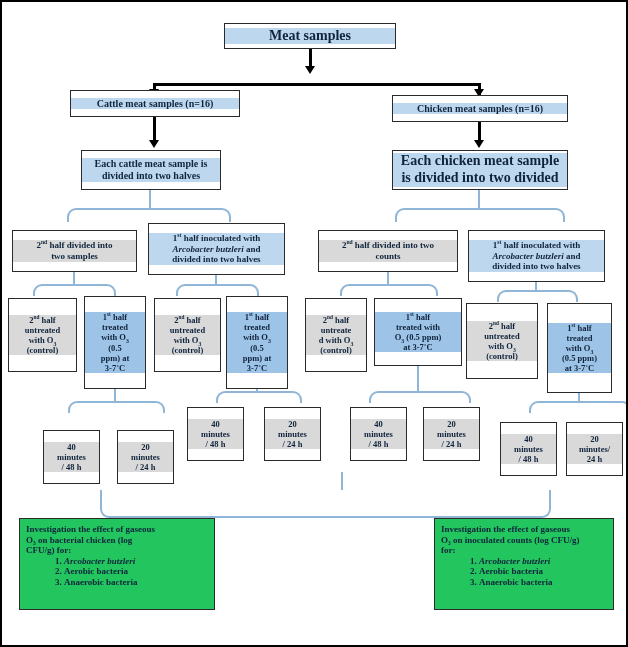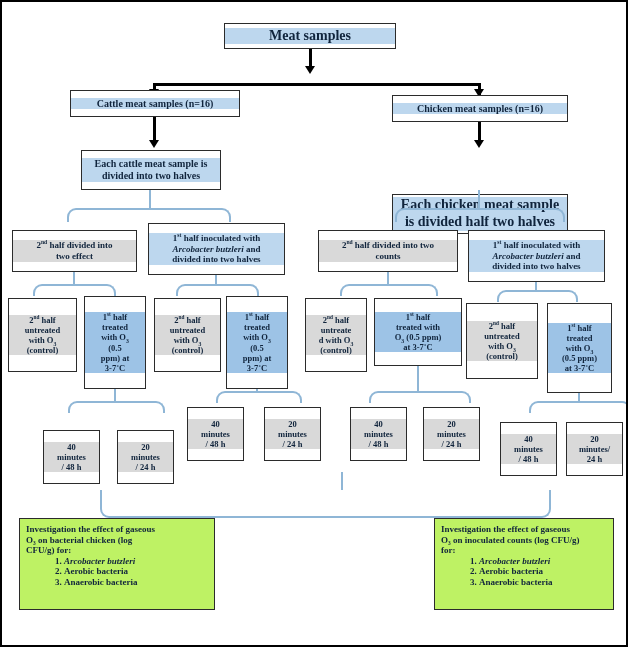--- a/index.html
+++ b/index.html
@@ -11,21 +11,21 @@
   .node{position:absolute;box-sizing:border-box;background:#ffffff;
         border:1.5px solid #2b2b2b;display:flex;align-items:center;
         justify-content:center;}
   .node .fill{display:block;width:100%;text-align:center;
         font-weight:bold;color:#10243c;line-height:1.18;}
 
   .blue  .fill{background:#bdd7ee;}
   .blue2 .fill{background:#9dc3e6;}
   .grey  .fill{background:#d9d9d9;}
 
-  .node.yellow{background:#bef264;border:1.5px solid #2b2b2b;
+  .node.yellow{background:#22c55e;border:1.5px solid #2b2b2b;
         align-items:flex-start;justify-content:flex-start;}
   .node.yellow .fill{background:transparent;text-align:left;}
 
   
   .f11{font-size:14px;}
   .f10{font-size:10px;}
   .f9 {font-size:9px;}
   .f85{font-size:8.5px;}
 
   sup{font-size:.62em;vertical-align:super;line-height:0;}
@@ -77,37 +77,37 @@
   <div class="arrow" style="left:147px;top:138px;"></div>
   <div class="ln" style="left:476px;top:120px;width:2.5px;height:21px;"></div>
   <div class="arrow" style="left:472px;top:138px;"></div>
 
   <div class="node blue" style="left:64px;top:148px;width:140px;height:40px;margin-left:15px;">
     <span class="fill f10">
       <span>Each cattle meat sample is</span><br>
       <span>divided into two halves</span>
     </span>
   </div>
-  <div class="node blue" style="left:390px;top:148px;width:176px;height:40px;margin-top:44px;">
+  <div class="node blue" style="left:390px;top:148px;width:176px;height:40px;">
     <span class="fill f11">
       <span>Each chicken meat sample</span><br>
-      <span>is divided half two halves</span>
+      <span>is divided into two divided</span>
     </span>
   </div>
 
   <div class="ln blue-ln" style="left:147px;top:188px;width:2px;height:18px;"></div>
   <div class="brk" style="left:65px;top:206px;width:160px;height:12px;"></div>
 
   <div class="ln blue-ln" style="left:476px;top:188px;width:2px;height:18px;"></div>
   <div class="brk" style="left:393px;top:206px;width:166px;height:12px;"></div>
 
   <div class="node grey" style="left:10px;top:228px;width:125px;height:42px;">
     <span class="fill f9">
       <span>2</span><sup>nd</sup><span> half divided into</span><br>
-      <span>two effect</span>
+      <span>two samples</span>
     </span>
   </div>
 
   <div class="node blue" style="left:146px;top:221px;width:137px;height:52px;">
     <span class="fill f9">
       <span>1</span><sup>st</sup><span> half inoculated with</span><br>
       <i>Arcobacter butzleri</i><span> and</span><br>
       <span>divided into two halves</span>
     </span>
   </div>

